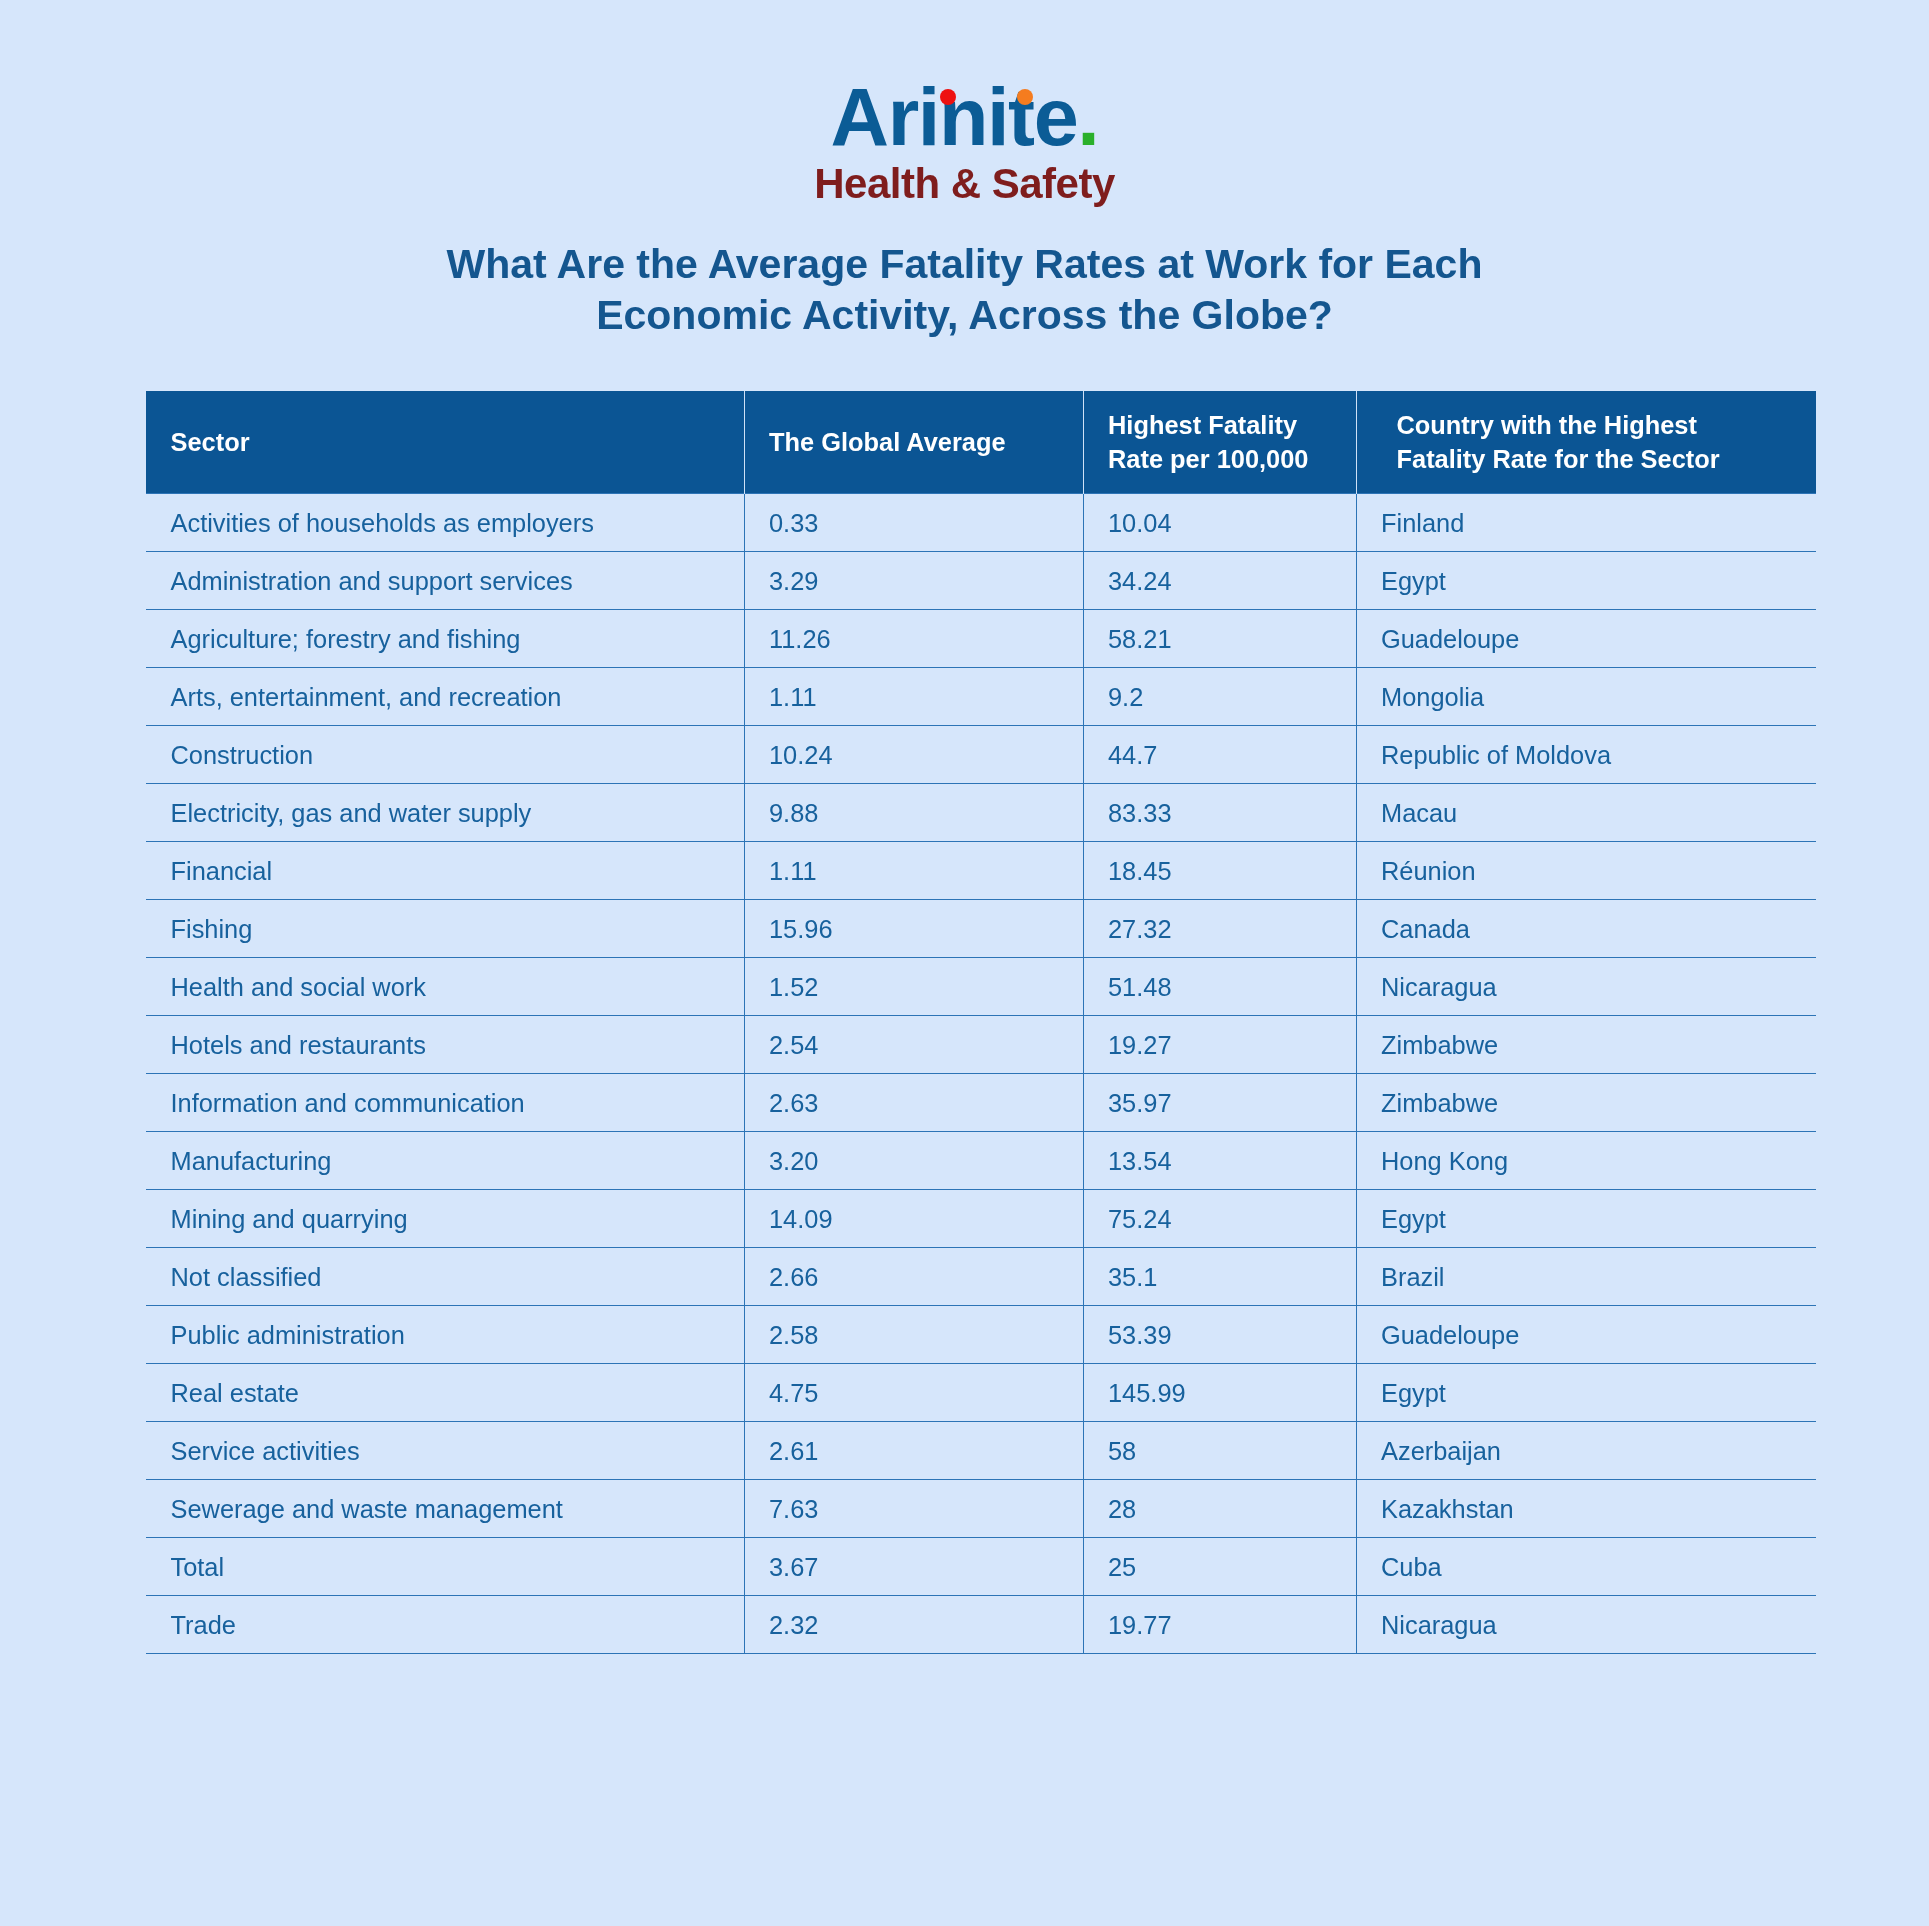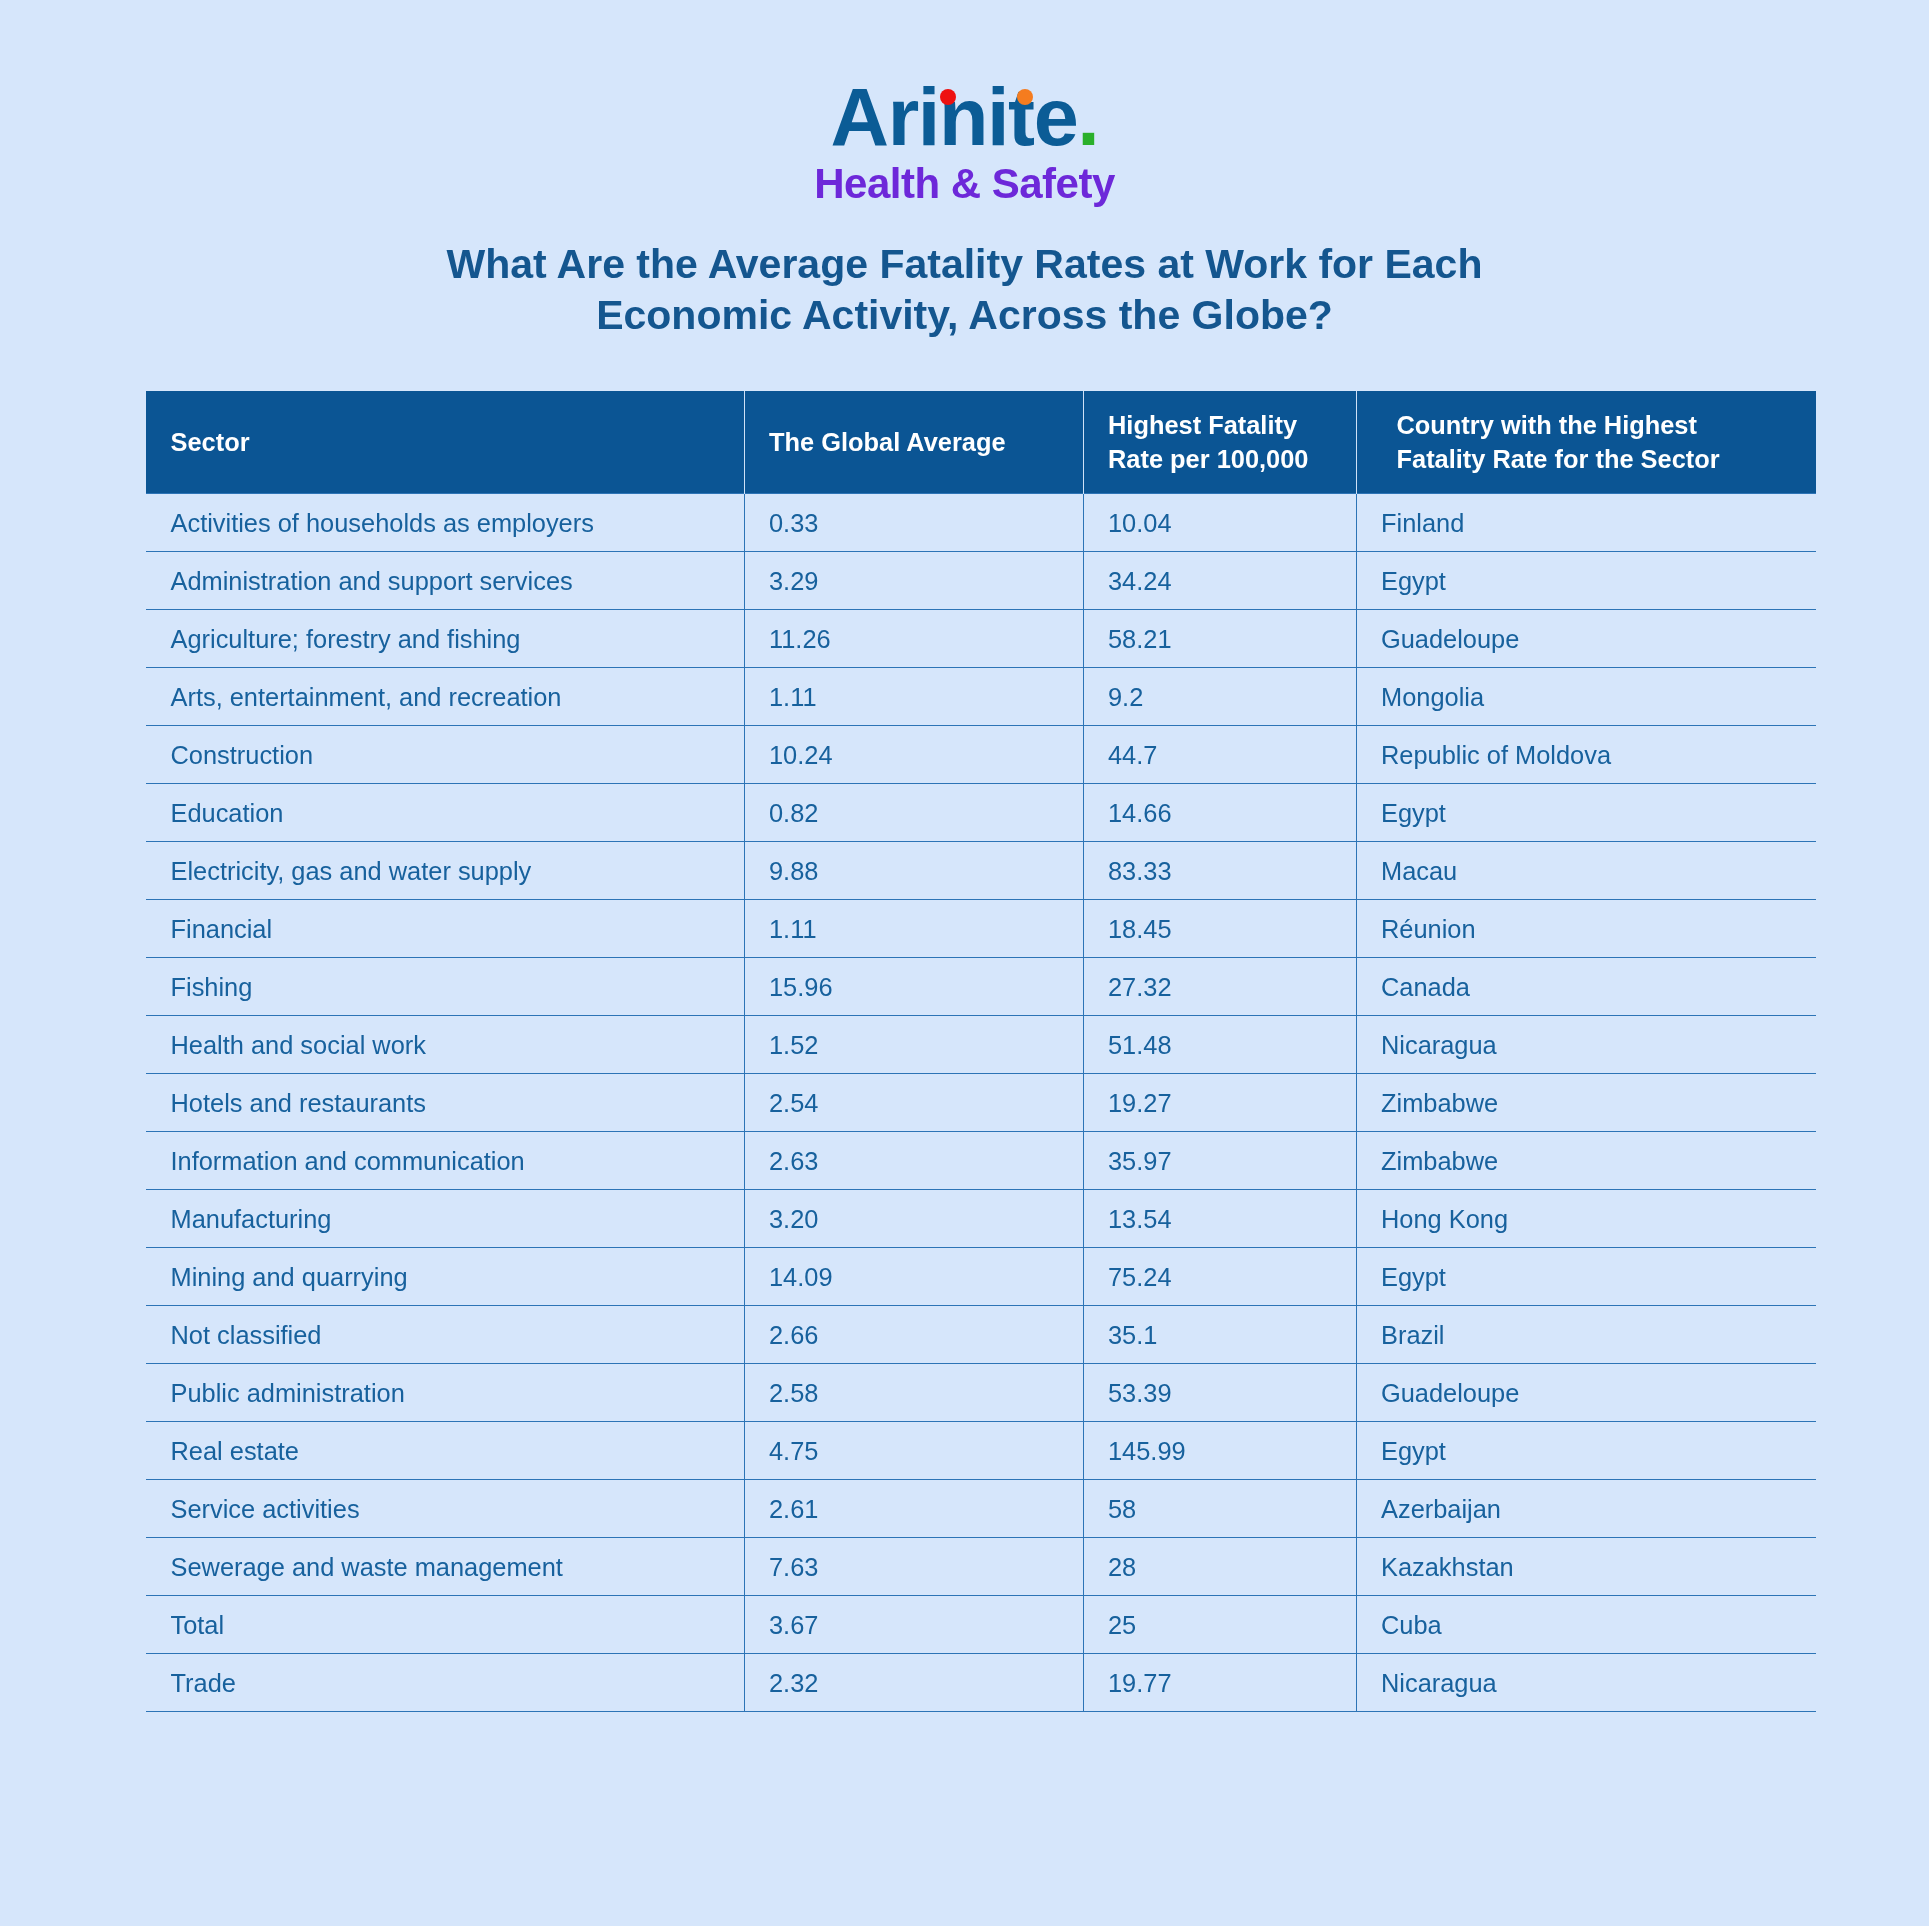--- a/index.html
+++ b/index.html
@@ -49,21 +49,21 @@
   .logo-word .dot-orange { background: #f57c1f; top: 16px; left: 186px; }
   .logo-word .dot-green  { color: #2ab02a; }
 
   .logo-sub {
     margin-top: -3.8px;
     font-family: "Liberation Sans", sans-serif;
     font-weight: bold;
     font-size: 42px;
     line-height: 51px;
     letter-spacing: -0.5px;
-    color: #6d28d9;
+    color: #7f1d1d;
   }
 
   
   .page-title {
     position: absolute;
     top: 239px;
     left: 0;
     width: 1929px;
     text-align: center;
     font-family: "Liberation Sans", sans-serif;
@@ -187,26 +187,20 @@
             <td>9.2</td>
             <td>Mongolia</td>
           </tr>
           <tr>
             <td>Construction</td>
             <td>10.24</td>
             <td>44.7</td>
             <td>Republic of Moldova</td>
           </tr>
           <tr>
-            <td>Education</td>
-            <td>0.82</td>
-            <td>14.66</td>
-            <td>Egypt</td>
-          </tr>
-          <tr>
             <td>Electricity, gas and water supply</td>
             <td>9.88</td>
             <td>83.33</td>
             <td>Macau</td>
           </tr>
           <tr>
             <td>Financial</td>
             <td>1.11</td>
             <td>18.45</td>
             <td>Réunion</td>

